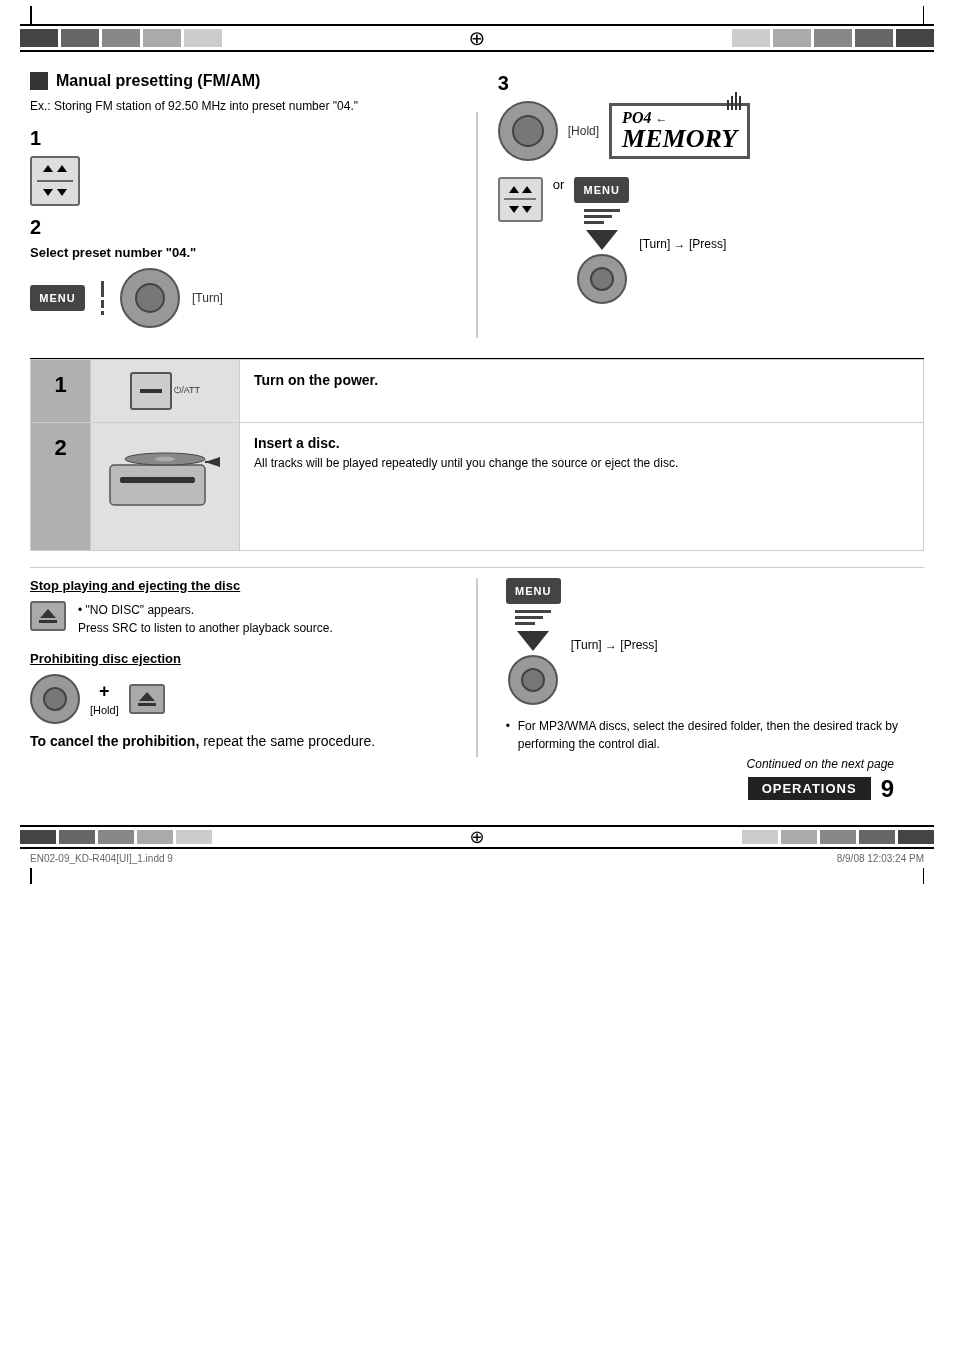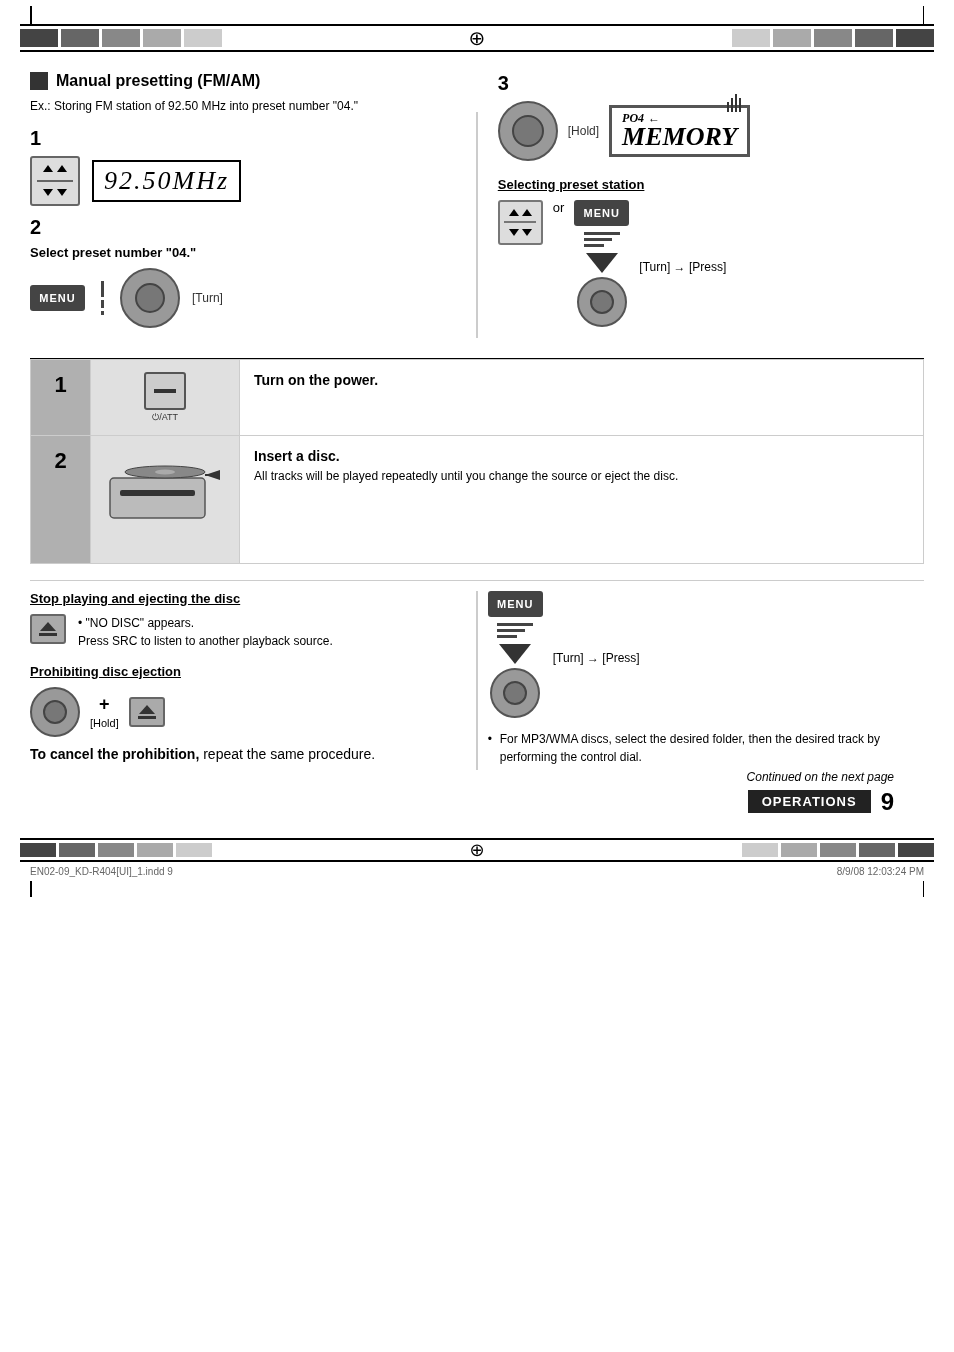--- a/index.html
+++ b/index.html
@@ -183,21 +183,21 @@
       margin-bottom: 4px;
     }
     .disc-ops-sub {
       font-size: 12px;
       line-height: 1.4;
     }
 
     
     .bottom-section {
       display: flex;
-      gap: 10px;
+      gap: 28px;
       margin-top: 10px;
     }
     .bottom-left {
       flex: 1;
     }
     .bottom-right {
       flex: 1;
     }
 
     .underline-heading {
@@ -390,21 +390,20 @@
                 <div class="arrow-up"></div>
               </div>
               <div style="width:36px; height:2px; background:#666;"></div>
               <div style="display:flex; gap:4px; align-items:center;">
                 <div class="arrow-down"></div>
                 <div class="arrow-down"></div>
               </div>
             </div>
           </div>
 
-          <div class="freq-display">92.50MHz</div>
         </div>
       </div>
 
       <div style="margin-top:8px;">
         <div class="step-number">2</div>
         <div class="step2-label">Select preset number "04."</div>
         <div class="step-row" style="margin-top:8px;">
           <div class="btn-menu">MENU</div>
 
           <div style="display:flex; flex-direction:column; gap:3px; margin:0 4px;">
@@ -433,32 +432,31 @@
           <span class="step-label">[Hold]</span>
 
           <div style="position:relative; border:3px solid #555; padding:4px 10px 4px 10px; background:#fff;">
             <div style="position:absolute; top:-14px; right:6px; display:flex; gap:2px; align-items:flex-end;">
               <div style="width:2px; height:10px; background:#333;"></div>
               <div style="width:2px; height:14px; background:#333;"></div>
               <div style="width:2px; height:18px; background:#333;"></div>
               <div style="width:2px; height:14px; background:#333;"></div>
             </div>
             <div style="font-size:14px; font-style:italic; font-weight:bold; font-family:'Times New Roman',serif; line-height:1; display:flex; align-items:center; gap:4px;">
-              <span style="font-size:12px;font-style:italic;">PO4</span>
+              <span style="font-size:16px;font-style:italic;">PO4</span>
               <span style="font-size:12px;">←</span>
             </div>
             <div style="font-size:26px; font-style:italic; font-weight:bold; font-family:'Times New Roman',serif; line-height:1;">
               <span>MEMORY</span>
             </div>
           </div>
         </div>
       </div>
 
       <div>
-        <div class="select-station-title">Selecting preset station</div>
         <div style="display:flex; align-items:flex-start; gap:10px;">
           <div style="display:flex; flex-direction:column; align-items:center; gap:4px;">
             <div style="width:45px; height:45px; background:#ddd; border:2px solid #777; border-radius:3px; display:flex; flex-direction:column; align-items:center; justify-content:space-around; padding:4px;">
               <div style="display:flex; gap:3px; align-items:center;">
                 <div class="arrow-up"></div>
                 <div class="arrow-up"></div>
               </div>
               <div style="width:32px; height:2px; background:#777;"></div>
               <div style="display:flex; gap:3px; align-items:center;">
                 <div class="arrow-down"></div>
@@ -487,21 +485,21 @@
 
   <hr class="section-divider">
 
 
   <table class="disc-ops-table">
     <tbody>
         <tr>
       <td class="disc-ops-row-num">1</td>
       <td class="disc-ops-icon-cell">
 
-        <div style="display:flex; flex-direction:column; align-items:center; gap:2px;">
+        <div style="display:flex; flex-direction:row; align-items:center; gap:2px;justify-content:center;">
           <div style="width:42px; height:38px; background:#ccc; border:2.5px solid #555; border-radius:3px; display:flex; align-items:center; justify-content:center;">
             <div style="width:22px; height:4px; background:#333;"></div>
           </div>
           <div style="font-size:9px; color:#333;">⏻/ATT</div>
         </div>
       </td>
       <td class="disc-ops-text-cell">
         <div class="disc-ops-bold">Turn on the power.</div>
       </td>
     </tr>

